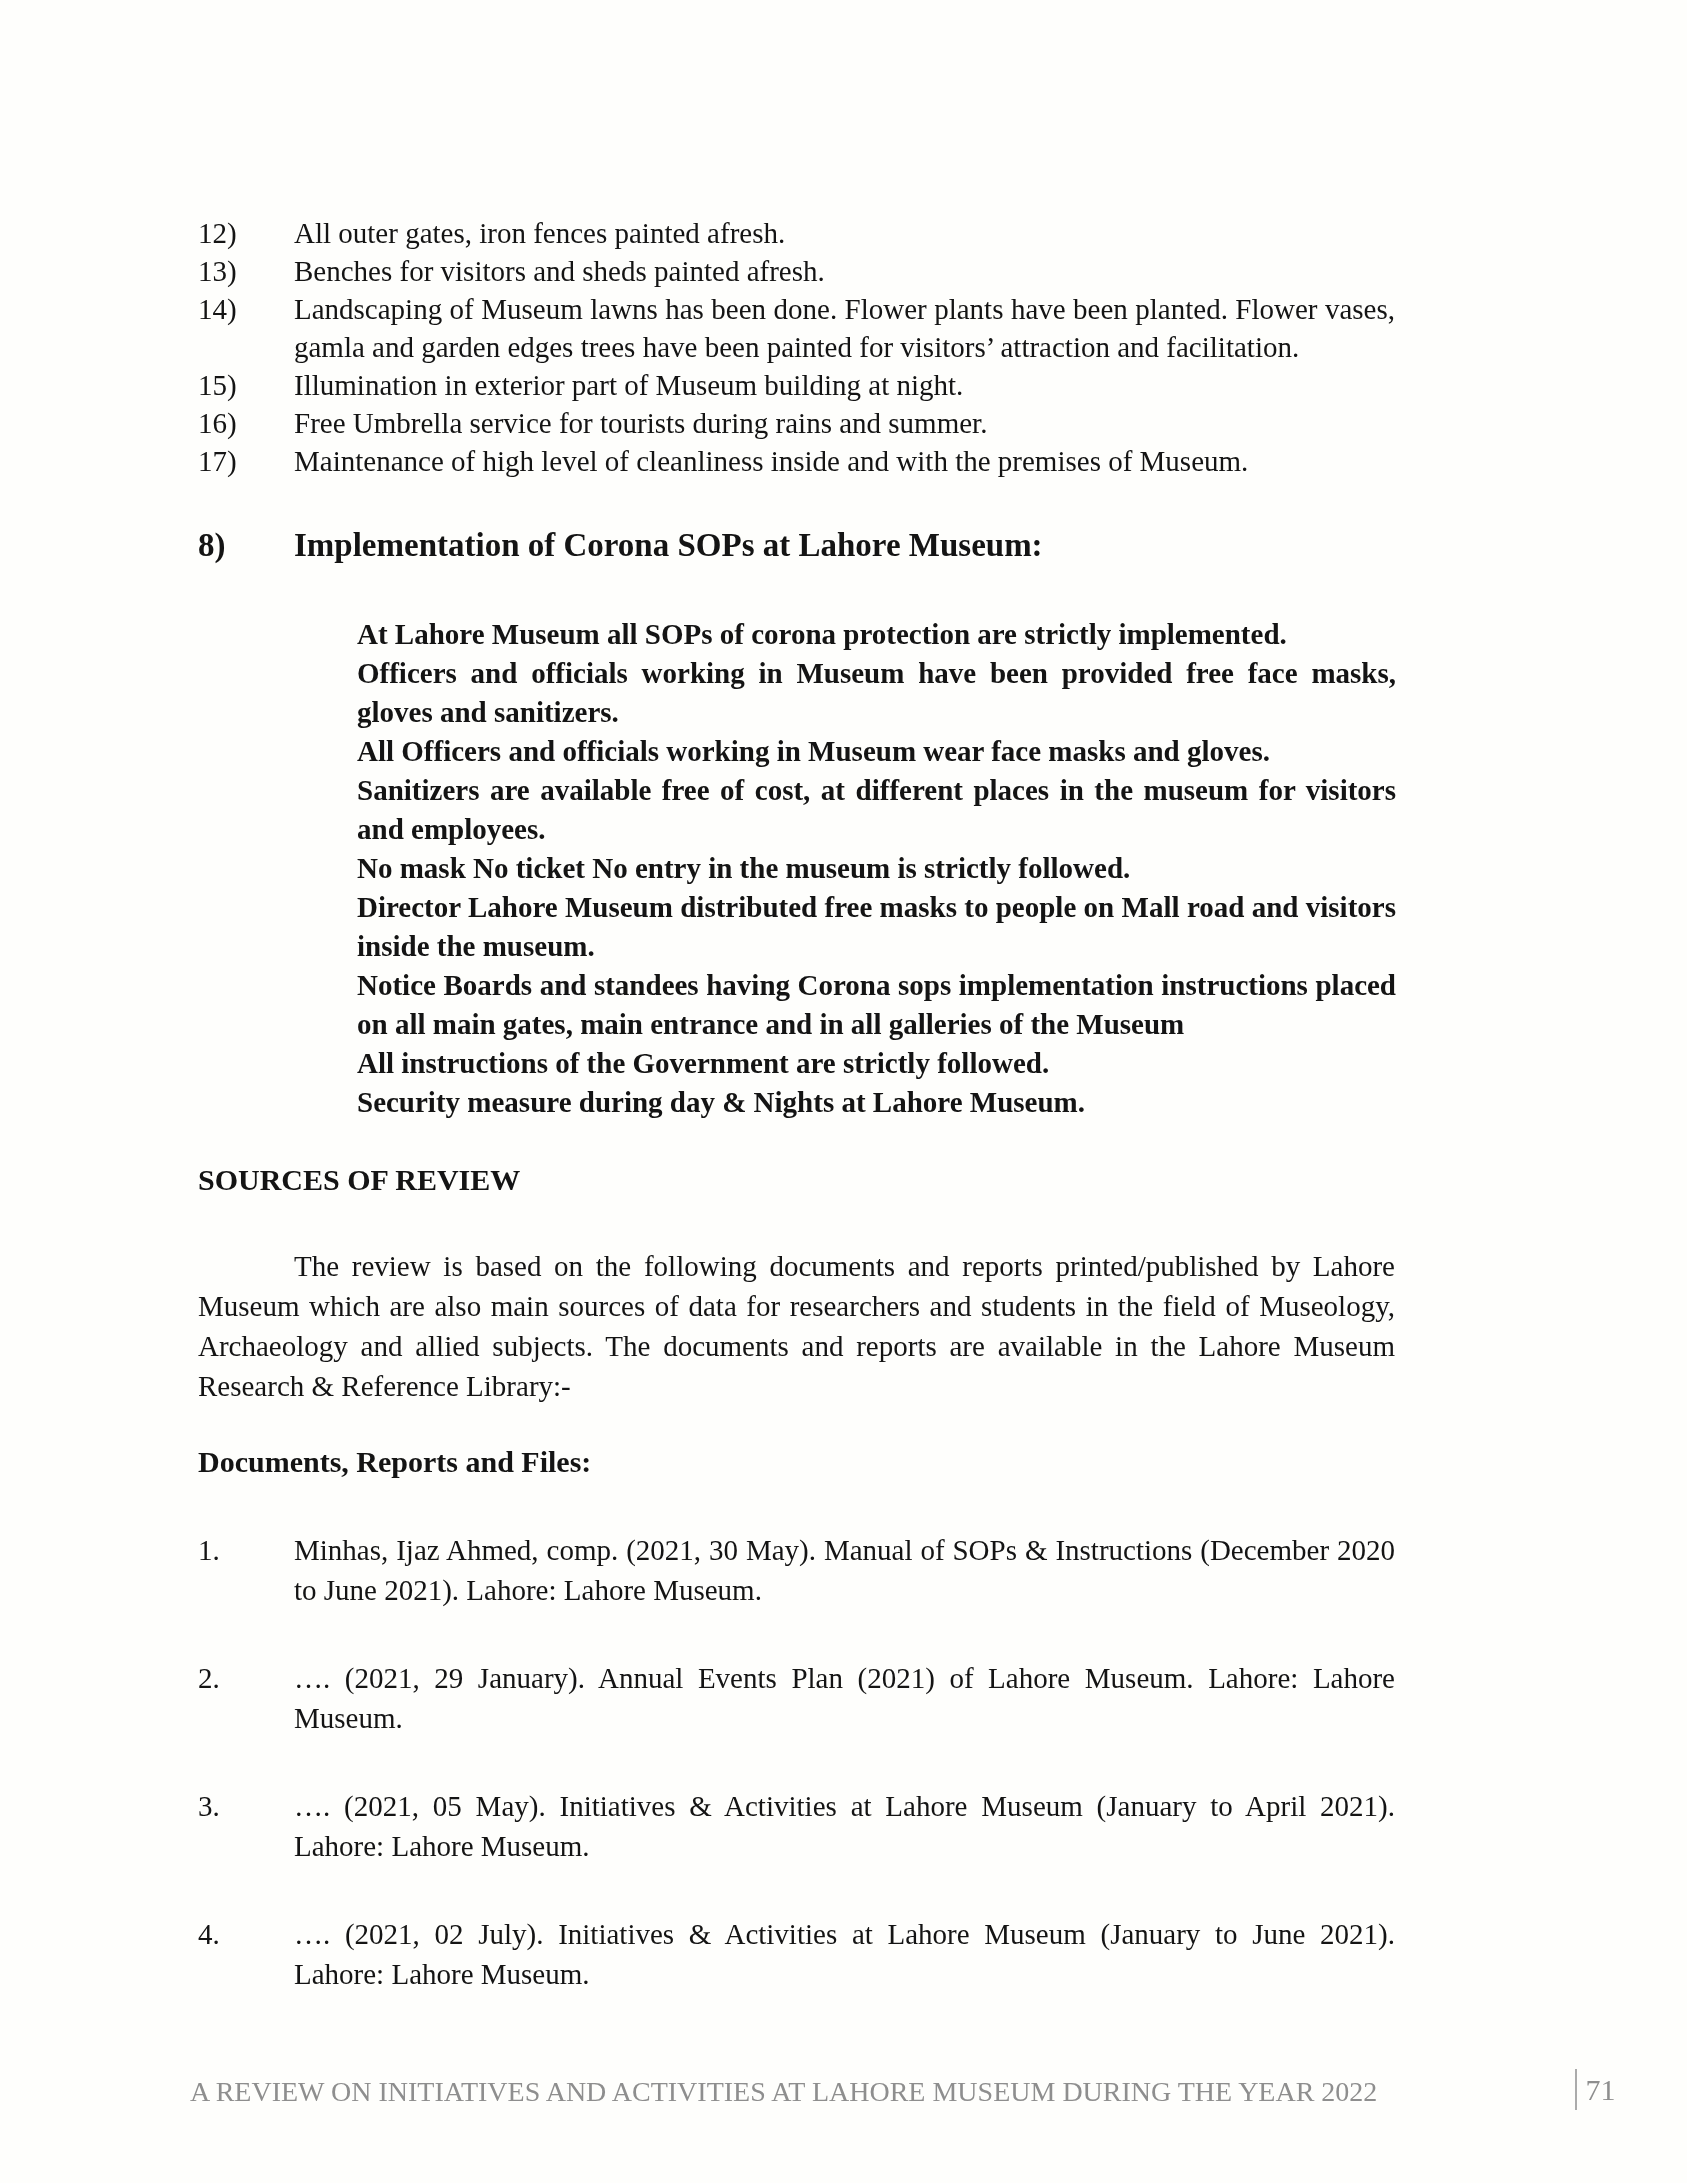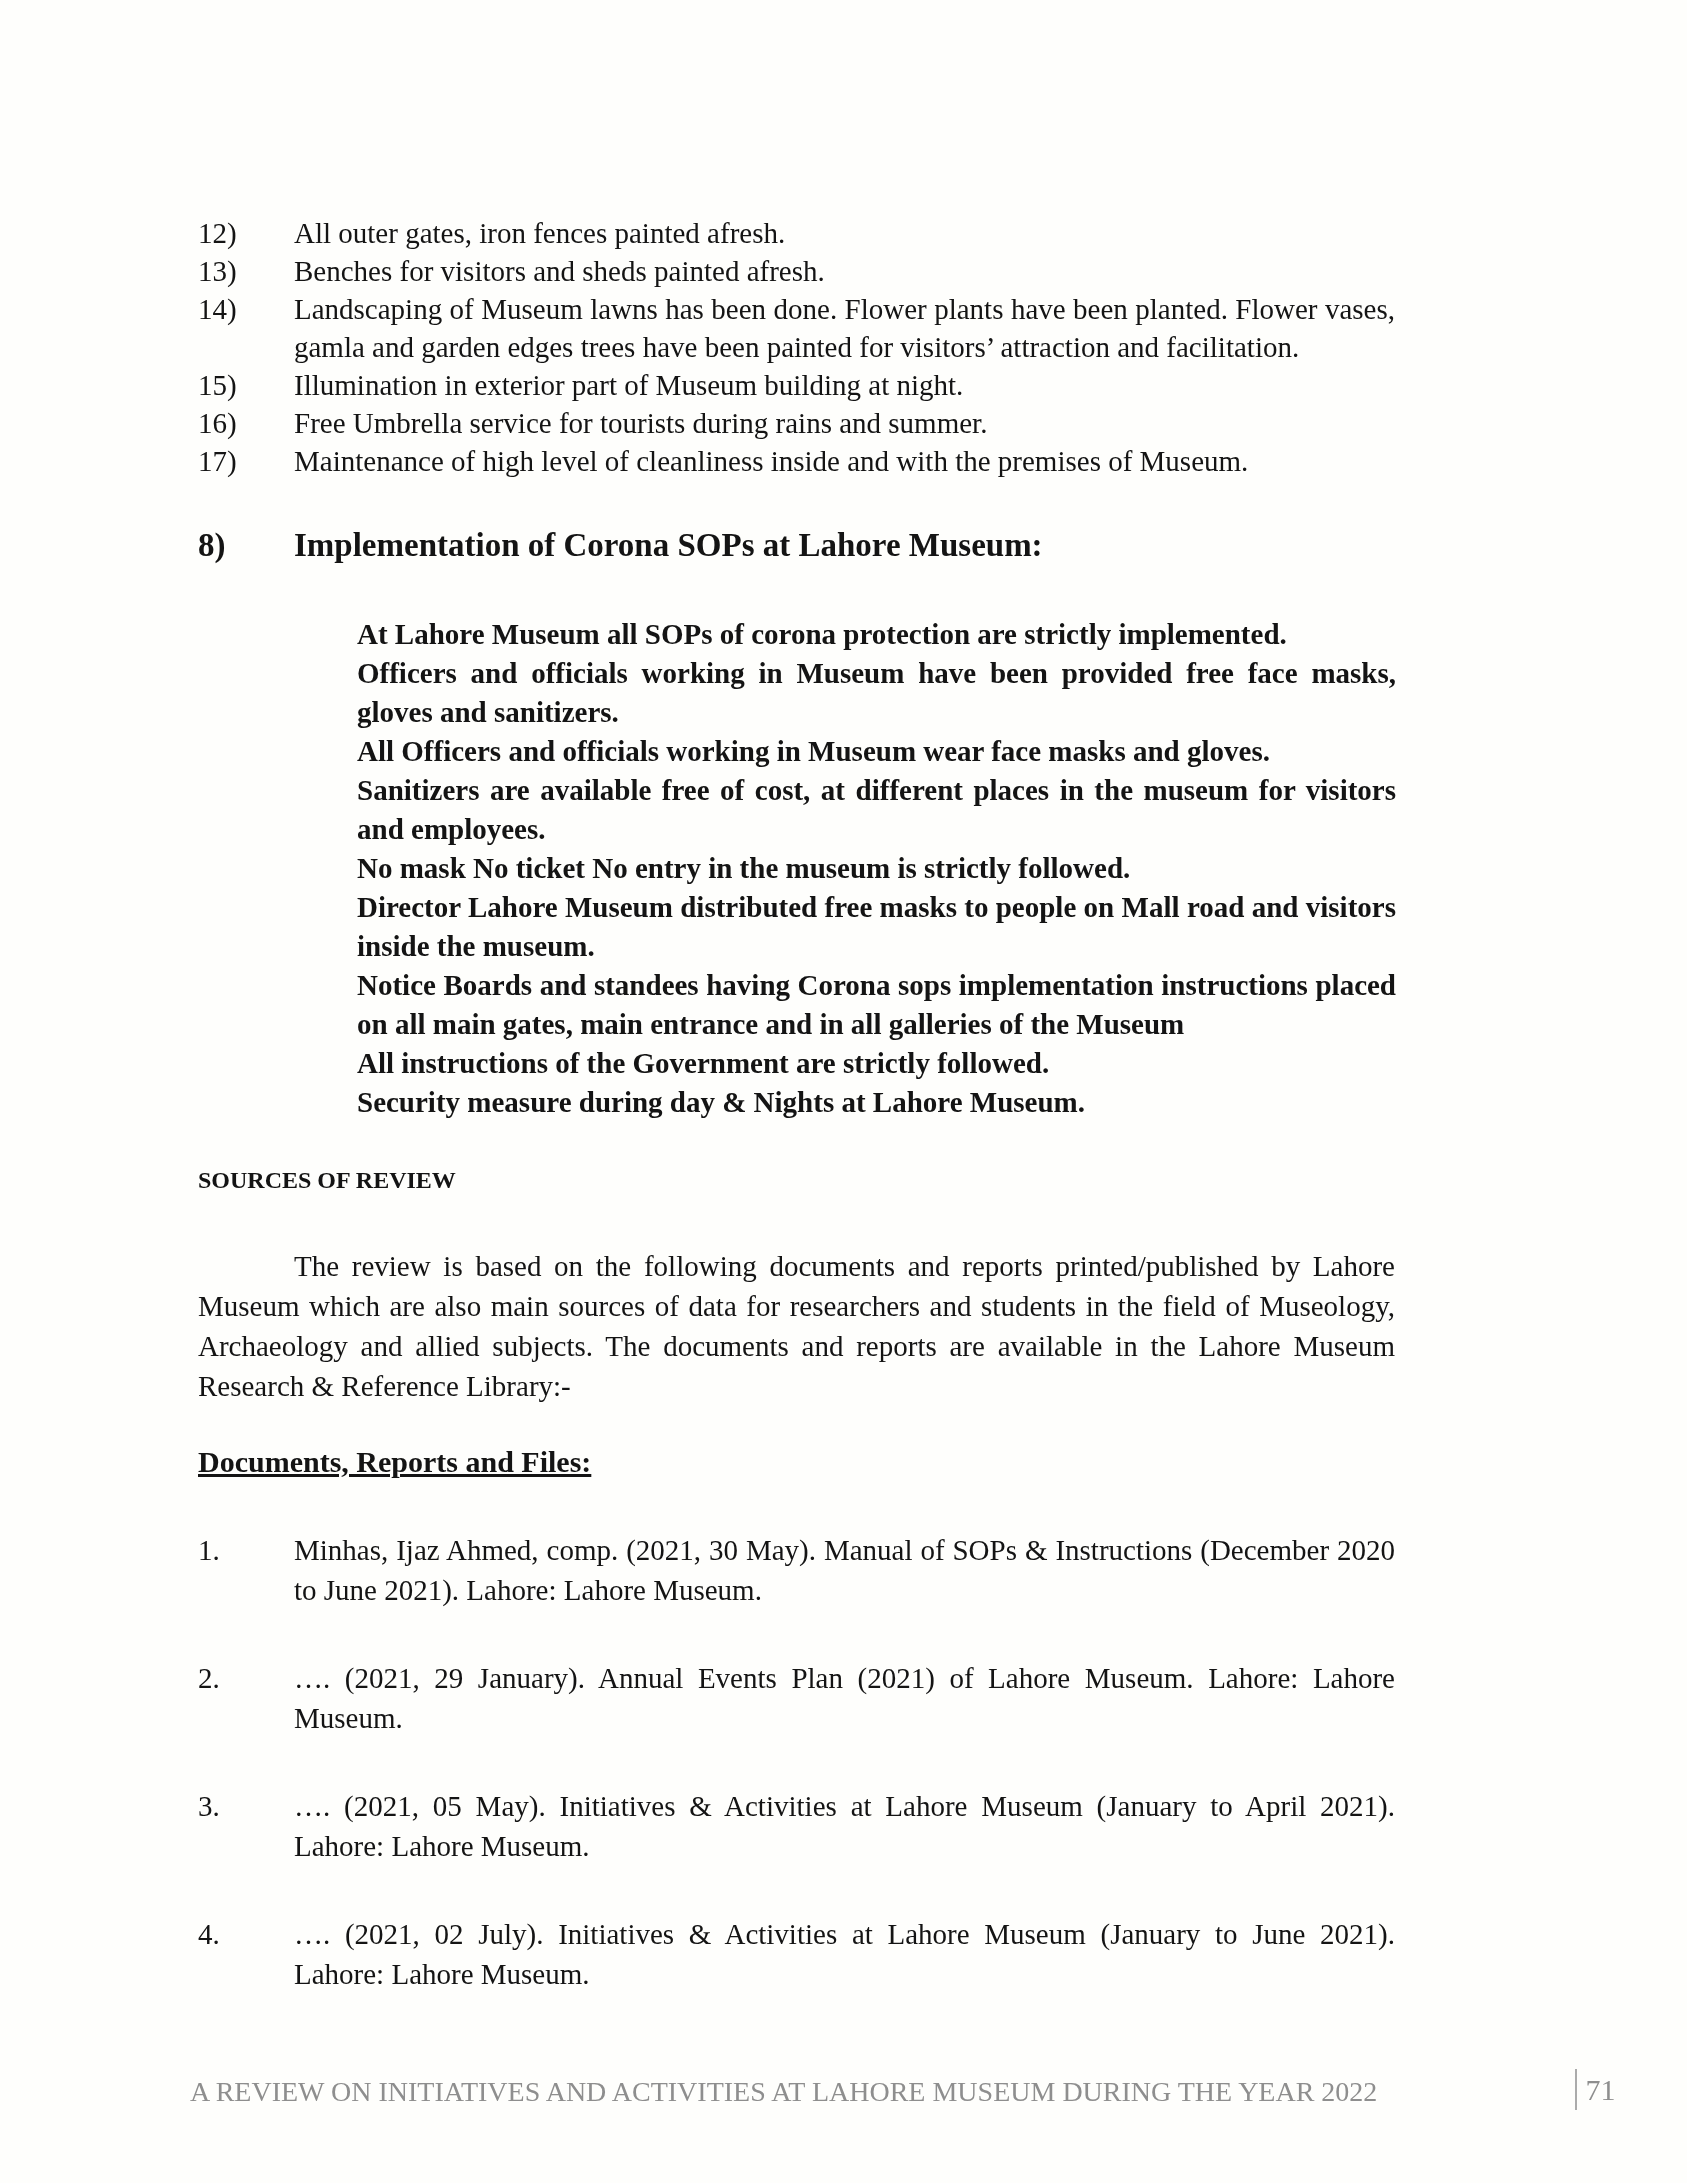--- a/index.html
+++ b/index.html
@@ -47,36 +47,35 @@
     font-weight:bold;
   }
   .corona p{
     margin:0;
     line-height:39px;
     text-align:justify;
   }
   
   .h-sources{
     margin:38px 0 0 0;
-    font-size:24px;
+    font-size:30px;
     line-height:40px;
     font-weight:bold;
   }
   .intro{
     margin:46px 0 0 0;
     text-indent:96px;
     text-align:justify;
     line-height:40px;
   }
   .h-docs{
     margin:36px 0 0 0;
     font-size:30px;
     line-height:40px;
     font-weight:bold;
-    text-decoration:underline;
   }
   
   .entry{
     display:flex;
     margin-top:48px;
     line-height:40px;
   }
   .entry .num{flex:0 0 96px;}
   .entry .txt{flex:1;text-align:justify;}
   

